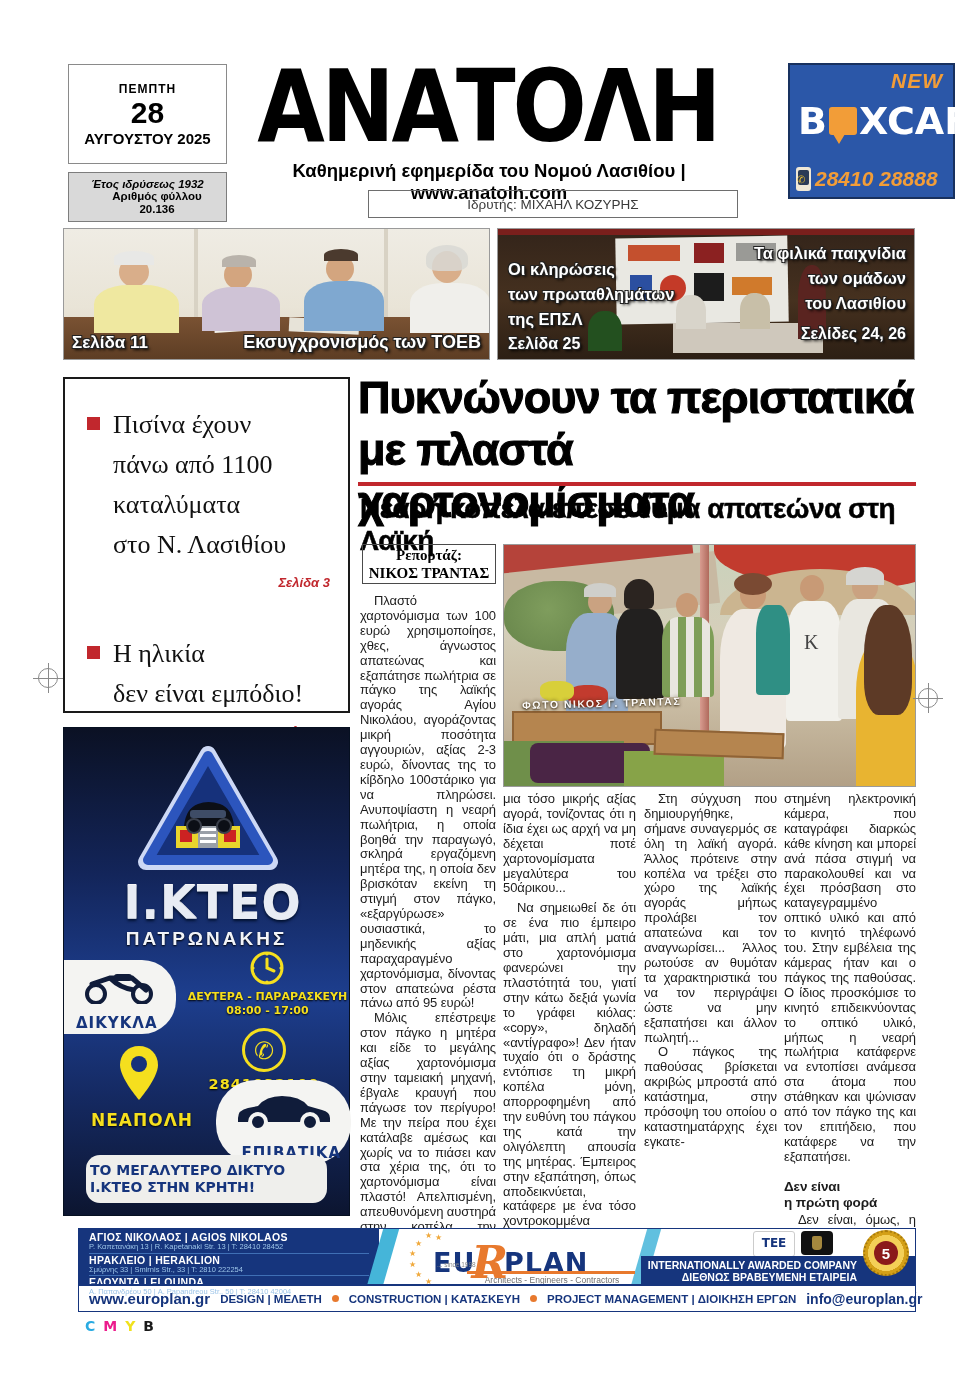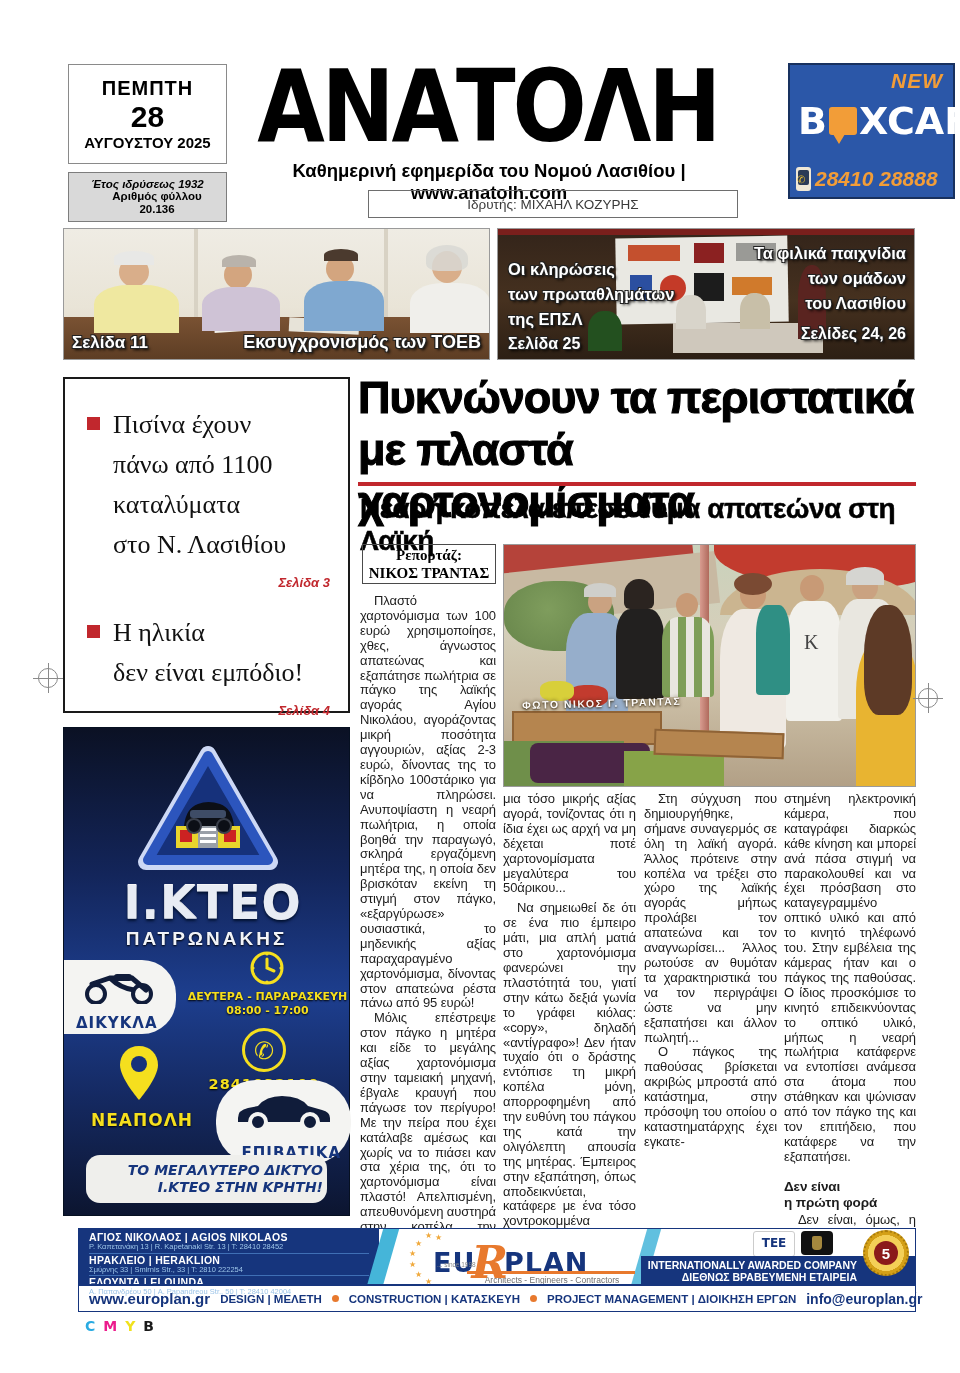--- a/index.html
+++ b/index.html
@@ -5,21 +5,21 @@
 <style>
   html,body{margin:0;padding:0;background:#f4f4f4;}
   .page{position:relative;width:960px;height:1373px;background:#fff;margin:0 auto;
         font-family:"Liberation Sans",sans-serif;overflow:hidden;}
   .abs{position:absolute;}
   .prelines{white-space:pre-line;}
 
   
   .datebox{left:68px;top:64px;width:157px;height:98px;border:1px solid #8a8a8a;
            display:flex;flex-direction:column;align-items:center;justify-content:center;gap:2px;}
-  .datebox .wd{font-weight:bold;font-size:20px;letter-spacing:1px;}
+  .datebox .wd{font-weight:bold;font-size:12px;letter-spacing:1px;}
   .datebox .dy{font-weight:bold;font-size:30px;line-height:30px;}
   .datebox .my{font-weight:bold;font-size:15px;}
   .foundbox{left:68px;top:172px;width:157px;height:48px;background:#d9d9d9;border:1px solid #7d7d7d;
             display:flex;flex-direction:column;align-items:center;justify-content:center;}
   .foundbox .f1{font-weight:bold;font-style:italic;font-size:11.5px;}
   .foundbox .f2,.foundbox .f3{font-weight:bold;font-size:11.5px;line-height:13px;margin-left:19px;}
   .mast{left:238px;top:52px;width:500px;height:110px;display:flex;align-items:center;justify-content:center;}
   .mast .t{font-family:"DejaVu Sans",sans-serif;font-weight:900;font-size:84px;letter-spacing:-3px;
            transform:scale(1.04,1.18);white-space:nowrap;color:#000;}
   .tagline{left:240px;top:160px;width:498px;text-align:center;font-weight:bold;font-size:18.5px;color:#000;}
@@ -66,22 +66,22 @@
         color:#e8ecf4;text-shadow:0 2px 3px #00102e,0 -1px 0 #ffffff;padding-left:12px;}
   .kteo .name{position:absolute;left:0;right:0;top:200px;text-align:center;color:#f2f4f8;
         font-weight:bold;font-size:19px;letter-spacing:3px;text-shadow:0 1px 2px #000;}
   .blob{position:absolute;background:#f4f4f2;}
   .blob.moto{left:0;top:232px;width:112px;height:74px;border-radius:0 34px 34px 0;}
   .blob.car{left:152px;top:352px;width:135px;height:84px;border-radius:40px 0 0 40px;border-radius:40px;}
   .bloblab{position:absolute;color:#16357d;font-weight:bold;font-family:"DejaVu Sans",sans-serif;}
   .ytxt{position:absolute;color:#f5df1e;font-weight:bold;text-align:center;
         font-family:"DejaVu Sans",sans-serif;text-shadow:0 1px 2px #000;}
   .pill{position:absolute;left:22px;right:22px;bottom:12px;background:#efefec;border-radius:14px;
-        padding:7px 4px;text-align:right;color:#16357d;font-weight:bold;font-size:14px;line-height:17px;
-        font-family:"DejaVu Sans",sans-serif;font-style:italic;}
+        padding:7px 4px;text-align:left;color:#16357d;font-weight:bold;font-size:14px;line-height:17px;
+        font-family:"DejaVu Sans",sans-serif;}
 
   
   .headline{left:358px;top:372px;width:558px;font-weight:bold;font-size:45px;line-height:52px;
             letter-spacing:-1px;color:#000;-webkit-text-stroke:1.1px #000;}
   .redrule{left:358px;top:482px;width:558px;height:4px;background:#c1272d;}
   .subhead{left:360px;top:493px;width:556px;font-weight:bold;font-size:28px;letter-spacing:-0.5px;
            color:#000;-webkit-text-stroke:0.5px #000;}
   .byline{left:362px;top:544px;width:134px;height:40px;border:1px solid #4a4a4a;box-sizing:border-box;
           display:flex;flex-direction:column;align-items:center;justify-content:center;
           font-family:"Liberation Serif",serif;font-weight:bold;font-size:15px;line-height:18px;}
@@ -235,21 +235,21 @@
 
   <div class="abs teasers">
     <div class="titem">
       <span class="sq"></span>
       <span class="prelines">Πισίνα έχουν
 πάνω από 1100
 καταλύματα
 στο Ν. Λασιθίου</span>
     </div>
     <div class="tpage">Σελίδα 3</div>
-    <div class="titem" style="margin-top:23px">
+    <div class="titem" style="margin-top:44px">
       <span class="sq"></span>
       <span class="prelines">Η ηλικία
 δεν είναι εμπόδιο!</span>
     </div>
     <div class="tpage">Σελίδα 4</div>
   </div>
 
   <div class="abs kteo">
     <svg class="d" style="left:68px;top:12px" width="152" height="136" viewBox="0 0 152 136">
       <path d="M76 14 L138 122 L14 122 Z" fill="#1c3f96" stroke="#cdd8f5" stroke-width="16" stroke-linejoin="round"></path>

